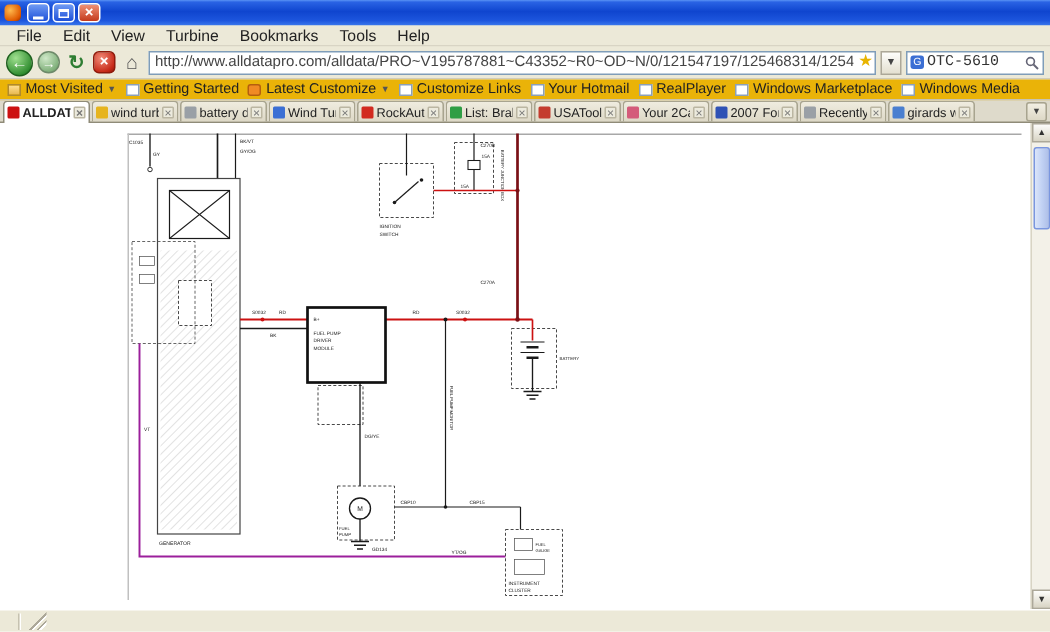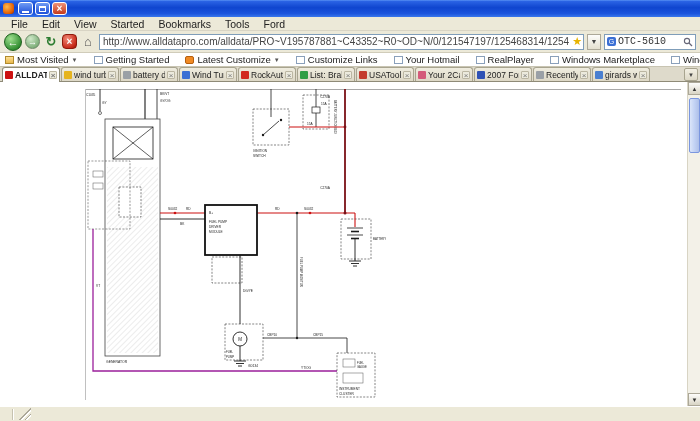--- a/index.html
+++ b/index.html
@@ -33,21 +33,21 @@
   .url-wrap { flex:1; position:relative; height:16px; }
   .url-input { width:100%; height:16px; border:1px solid #7f9db9; background:#fff; font-family:"Liberation Sans",sans-serif; font-size:10px; color:#444; padding:0 14px 0 3px; }
   .url-star { position:absolute; right:2px; top:1px; color:#e8b400; font-size:11px; line-height:13px; }
   .url-drop { width:14px; height:16px; background:linear-gradient(#fdfdfb,#e4e0d0); border:1px solid #aca899; font-size:7px; color:#444; display:flex; align-items:center; justify-content:center; flex:none; }
   .search-wrap { width:92px; height:16px; border:1px solid #7f9db9; background:#fff; display:flex; align-items:center; padding:0 2px; gap:2px; flex:none; }
   .engine-icon { width:9px; height:9px; border-radius:2px; background:#3b6fd4; color:#fff; font-size:7px; line-height:9px; text-align:center; flex:none; }
   .search-input { border:none; outline:none; flex:1; min-width:0; font-family:Liberation Mono, monospace; font-size:10px; color:#333; }
   .mag { flex:none; }
 
   
-  .bookmarksbar { height:14px; background:#ffffff; border-bottom:1px solid #c8c4b2; display:flex; align-items:center; padding-left:5px; gap:16px; overflow:hidden; }
+  .bookmarksbar { height:14px; background:#eab308; border-bottom:1px solid #c8c4b2; display:flex; align-items:center; padding-left:5px; gap:6px; overflow:hidden; }
   .bm-item { display:flex; align-items:center; gap:3px; font-size:9.5px; color:#222; white-space:nowrap; }
   .bm-icon { width:9px; height:8px; flex:none; }
   .bm-icon.folder { background:linear-gradient(#ffe093,#e8b84e); border:1px solid #b08a2e; }
   .bm-icon.page { background:#fff; border:1px solid #8aa0bb; }
   .bm-icon.feed { background:#f08a24; border:1px solid #b55f0e; border-radius:2px; }
   .bm-caret { font-size:6px; color:#555; }
 
   
   .tabstrip { height:15px; background:#dedacb; border-bottom:1px solid #8f8b78; display:flex; align-items:flex-end; padding:1px 2px 0 2px; }
   .tab { width:58px; height:14px; margin-right:1px; border:1px solid #a8a48f; border-bottom:none; border-radius:3px 3px 0 0;
@@ -97,24 +97,24 @@
     <div class="win-btn close">
         <span>×</span>
       </div>
   </div>
 </div>
 
 <div class="menubar">
   <span class="menu-item">File</span>
   <span class="menu-item">Edit</span>
   <span class="menu-item">View</span>
-  <span class="menu-item">Started</span>
+  <span class="menu-item">Turbine</span>
   <span class="menu-item">Bookmarks</span>
   <span class="menu-item">Tools</span>
-  <span class="menu-item">Ford</span>
+  <span class="menu-item">Help</span>
 </div>
 
 <div class="navbar">
   <div class="nav-btn btn-back">
       <span>←</span>
     </div>
   <div class="nav-btn btn-fwd">
       <span>→</span>
     </div>
   <div class="nav-btn btn-reload">

